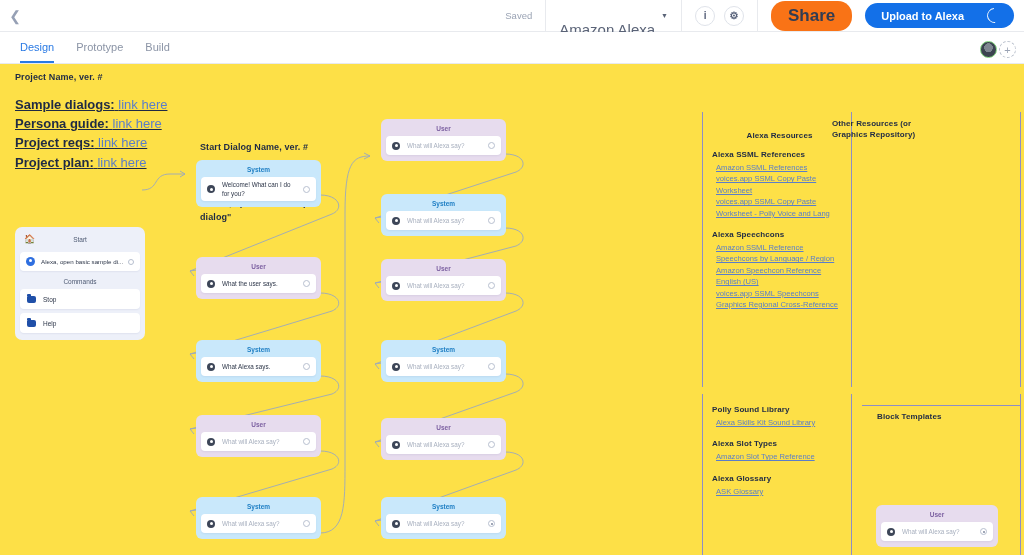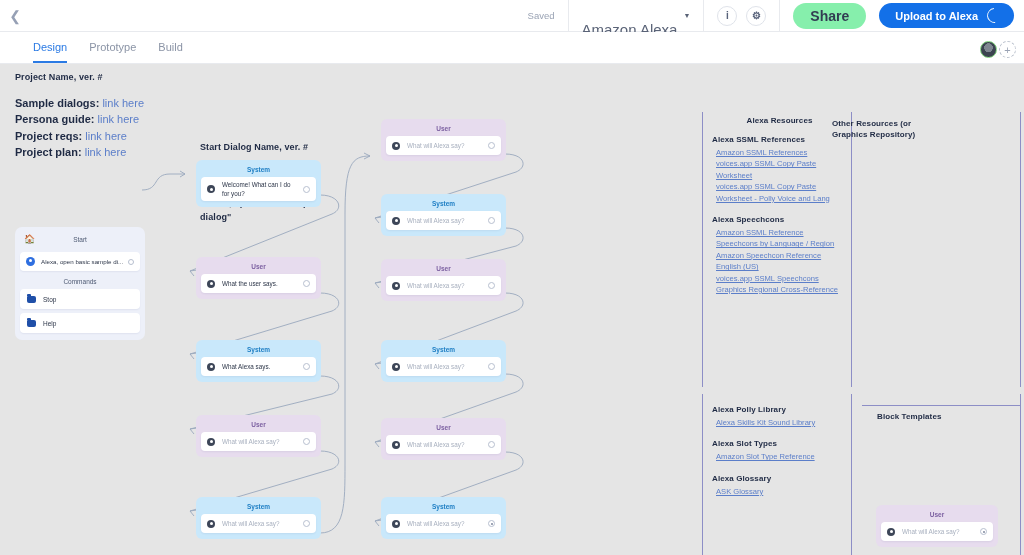--- a/index.html
+++ b/index.html
@@ -39,78 +39,78 @@
   .persona-text { font-size: 15px; color: #5a6377; margin-top: 28px; }
   .caret { font-size: 7px; color: #5a6377; margin-left: 6px; }
   .circ-btn {
     width: 20px; height: 20px; border-radius: 50%;
     border: 1px solid #dfe3ea; background: #fff;
     display: flex; align-items: center; justify-content: center;
     color: #58627a; font-size: 10px; font-weight: bold;
   }
   .circ-btn + .circ-btn { margin-left: 9px; }
   .share-btn {
-    background: #86efac; border-radius: 14px;
-    padding: 5px 17px; font-size: 14px; color: #323c52; font-weight: 600;
+    background: #f97316; border-radius: 14px;
+    padding: 5px 17px; font-size: 17px; color: #323c52; font-weight: 600;
   }
   .upload-btn {
     background: #1370e8; border-radius: 14px;
     padding: 5px 12px 5px 16px; font-size: 11px; color: #fff; font-weight: 600;
-    display: flex; align-items: center; gap: 9px;
+    display: flex; align-items: center; gap: 23px;
   }
   .upload-ring {
     width: 15px; height: 15px; border-radius: 50%;
     border: 1.6px solid rgba(255,255,255,.9);
     border-top-color: transparent; border-right-color: transparent;
     transform: rotate(40deg);
   }
 
   
   .tabbar {
     height: 32px; width: 1024px; background: #fff;
     display: flex; align-items: flex-end;
     border-bottom: 1px solid #e8eaee; position: relative;
   }
   .tab {
     font-size: 11px; color: #8b94a6; padding: 0 0 8px 0;
     margin-left: 22px; border-bottom: 2px solid transparent;
   }
-  .tab:first-child { margin-left: 33px; }
+  .tab:first-child { margin-left: 20px; }
   .tab.active { color: #2a7ae4; border-bottom-color: #2a7ae4; font-weight: 500; }
   .tabbar-right {
     margin-left: auto; display: flex; align-items: center;
     gap: 2px; padding: 0 8px 5px 0;
   }
   .avatar {
     width: 17px; height: 17px; border-radius: 50%;
     background: radial-gradient(circle at 50% 38%, #7f8790 0 36%, #3c4450 37% 100%);
     border: 1.5px solid #7ed07a;
   }
   .add-person {
     width: 17px; height: 17px; border-radius: 50%;
     border: 1px dashed #b9c0cc; color: #9aa3b4;
     font-size: 11px; display: flex; align-items: center; justify-content: center;
   }
 
   
   .canvas {
     position: relative; width: 1024px; height: 491px;
-    background: #e5e5e5;
+    background: #fde047;
   }
   .canvas svg.wires {
     position: absolute; left: 0; top: 0; width: 1024px; height: 491px;
     pointer-events: none;
   }
 
   
   .hd {
     position: absolute; font-size: 9px; font-weight: bold;
     color: #1f2a44; letter-spacing: .1px; line-height: 1.55;
   }
-  .meta { position: absolute; font-size: 11px; line-height: 1.48; color: #1f2a44; }
+  .meta { position: absolute; font-size: 13px; line-height: 1.48; color: #1f2a44; text-decoration: underline; }
   .meta b { font-weight: bold; }
   .meta .lk { color: #5b7ec9; }
 
   
   .startpanel {
     position: absolute; left: 15px; top: 163px; width: 130px;
     background: #edf0f9; border-radius: 7px; padding: 5px 5px 7px 5px;
   }
   .sp-head {
     display: flex; align-items: center; height: 15px;
@@ -445,36 +445,36 @@
   </div>
 
   <div class="rule-v" style="left:702px; top:48px;  height:275px;"></div>
   <div class="rule-v" style="left:702px; top:330px; height:161px;"></div>
   <div class="rule-v" style="left:851px; top:48px;  height:275px;"></div>
   <div class="rule-v" style="left:851px; top:330px; height:161px;"></div>
   <div class="rule-v" style="left:1020px; top:48px; height:275px;"></div>
   <div class="rule-v" style="left:1020px; top:330px; height:161px;"></div>
   <div class="rule-h" style="left:862px; top:341px; width:158px;"></div>
 
-  <div class="rpanel" style="left:712px; top:52px; width:135px;">
+  <div class="rpanel" style="left:712px; top:67px; width:135px;">
     <div class="r-title" style="text-align:center;">Alexa Resources</div>
 
     <div class="r-sub" style="margin-top:10px;">Alexa SSML References</div>
     <a class="r-link tight">Amazon SSML References</a>
     <a class="r-link">voices.app SSML Copy Paste Worksheet</a>
     <a class="r-link">voices.app SSML Copy Paste Worksheet - Polly Voice and Lang</a>
 
     <div class="r-sub">Alexa Speechcons</div>
     <a class="r-link tight">Amazon SSML Reference Speechcons by Language / Region</a>
     <a class="r-link">Amazon Speechcon Reference English (US)</a>
     <a class="r-link">voices.app SSML Speechcons Graphics Regional Cross-Reference</a>
   </div>
 
   <div class="rpanel" style="left:712px; top:341px; width:135px;">
-    <div class="r-title">Alexa Polly Library</div>
+    <div class="r-title">Polly Sound Library</div>
     <a class="r-link tight">Alexa Skills Kit Sound Library</a>
 
     <div class="r-sub">Alexa Slot Types</div>
     <a class="r-link tight">Amazon Slot Type Reference</a>
 
     <div class="r-sub">Alexa Glossary</div>
     <a class="r-link tight">ASK Glossary</a>
   </div>
 
   <div class="rpanel" style="left:832px; top:55px; width:140px;">

